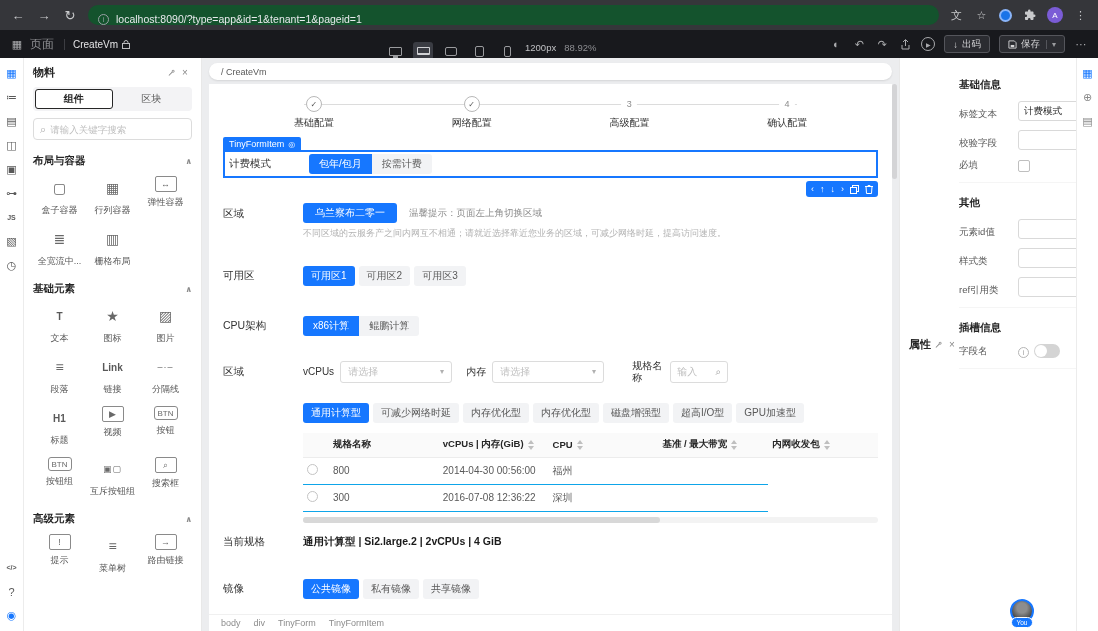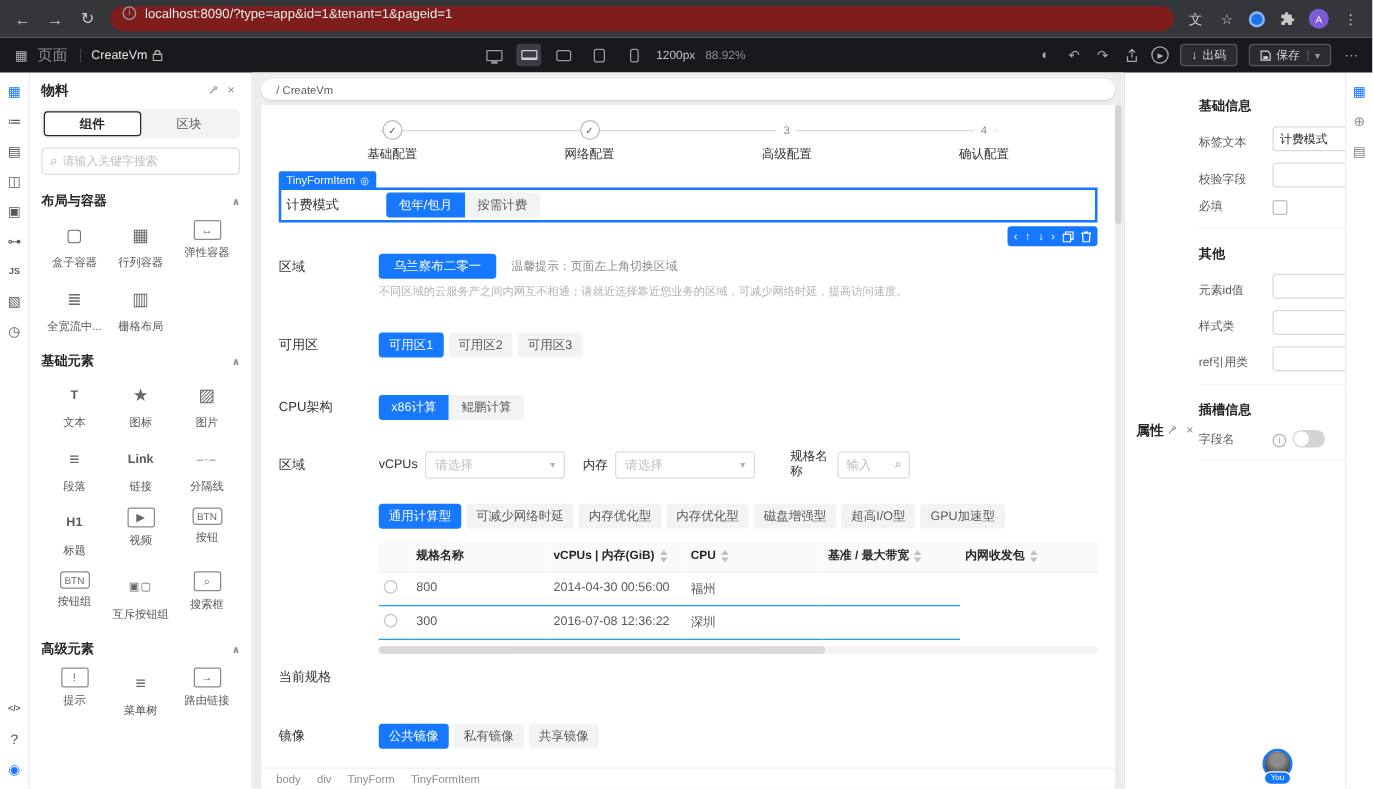--- a/index.html
+++ b/index.html
@@ -3,35 +3,35 @@
 <meta charset="utf-8">
 <style>
 *{margin:0;padding:0;box-sizing:border-box}
 html,body{width:1098px;height:631px;overflow:hidden}
 body{font-family:"Liberation Sans","DejaVu Sans",sans-serif;font-size:10px;color:#333;background:#fff}
 .app{width:1098px;height:631px;display:flex;flex-direction:column;position:relative}
 
 
 .chrome{height:30px;background:#35363a;display:flex;align-items:center;padding:0 10px;gap:10px;flex-shrink:0}
 .navic{width:16px;height:16px;display:flex;align-items:center;justify-content:center;color:#c8c9cb;font-size:13px;cursor:pointer}
-.urlpill{flex:1;height:20px;background:#7f1d1d;border-radius:10px;display:flex;align-items:flex-start;padding:0 10px;gap:7px;min-width:0}
+.urlpill{flex:1;height:20px;background:#14532d;border-radius:10px;display:flex;align-items:flex-end;padding:0 10px;gap:7px;min-width:0}
 .infoic{width:11px;height:11px;border:1px solid #9aa0a6;border-radius:50%;color:#9aa0a6;font-size:7px;display:flex;align-items:center;justify-content:center;flex-shrink:0}
 .urltext{color:#e8eaed;font-size:10.5px;white-space:nowrap;overflow:hidden}
 .chrome-right{display:flex;align-items:center;gap:10px;flex-shrink:0}
 .cic{color:#c8c9cb;font-size:11px;display:flex;align-items:center;justify-content:center;width:15px;height:15px;cursor:pointer}
 .bluedot{width:13px;height:13px;border-radius:50%;background:#1a73e8;border:2px solid #8ab4f8}
 .avatar{width:16px;height:16px;border-radius:50%;background:#7b5cd6;color:#fff;font-size:8px;display:flex;align-items:center;justify-content:center}
 
 
 .ebar{height:28px;background:#18191d;display:flex;align-items:center;padding:0 10px;color:#bdbdbf;flex-shrink:0;position:relative}
 .ebar-left{display:flex;align-items:center;gap:6px}
 .eic{color:#a9aaad;font-size:11px;display:flex;align-items:center;justify-content:center;min-width:14px;height:16px;cursor:pointer}
 .elabel{color:#8d8e92;font-size:12px}
 .etab{display:flex;align-items:center;gap:4px;color:#e4e4e6;font-size:10px;border-left:1px solid #3c3d42;padding-left:8px;margin-left:4px}
-.ebar-center{position:absolute;left:385px;top:0;height:28px;display:flex;align-items:center;gap:8px}
+.ebar-center{position:absolute;left:385px;top:12px;height:28px;display:flex;gap:8px}
 .dev{position:relative;display:flex;align-items:center;justify-content:center;width:20px;height:18px;border-radius:3px;cursor:pointer}
 .dev.active{background:#3a3c43}
 .shape-monitor{width:13px;height:9px;border:1px solid #9a9b9e;border-radius:1px;position:relative}
 .shape-monitor::after{content:'';position:absolute;left:3px;bottom:-3px;width:5px;height:2px;background:#9a9b9e}
 .shape-laptop{width:13px;height:8px;border:1px solid #cfd0d3;border-bottom-width:2px;border-radius:1px}
 .shape-tabletl{width:12px;height:9px;border:1px solid #9a9b9e;border-radius:2px}
 .shape-tabletp{width:9px;height:11px;border:1px solid #9a9b9e;border-radius:2px}
 .shape-phone{width:7px;height:11px;border:1px solid #9a9b9e;border-radius:2px}
 .esize{color:#c0c1c4;font-size:9.5px}
 .ezoom{color:#8d8e92;font-size:9.5px}
@@ -515,20 +515,21 @@
                   <td></td>
                 </tr>
               </tbody>
           </table>
           <div class="hscroll">
             <div class="hthumb"></div>
           </div>
 
           <div class="frow r-current">
             <span class="flabel">当前规格</span>
+            <span class="curval">通用计算型 | Si2.large.2 | 2vCPUs | 4 GiB</span>
           </div>
 
           <div class="frow r-image">
             <span class="flabel">镜像</span>
             <div class="optgroup tight" id="image-opts"><span class="optbtn sel">公共镜像</span><span class="optbtn">私有镜像</span><span class="optbtn">共享镜像</span></div>
           </div>
 
         </div>
       </div>
       <div class="cfoot" id="footer-path">

